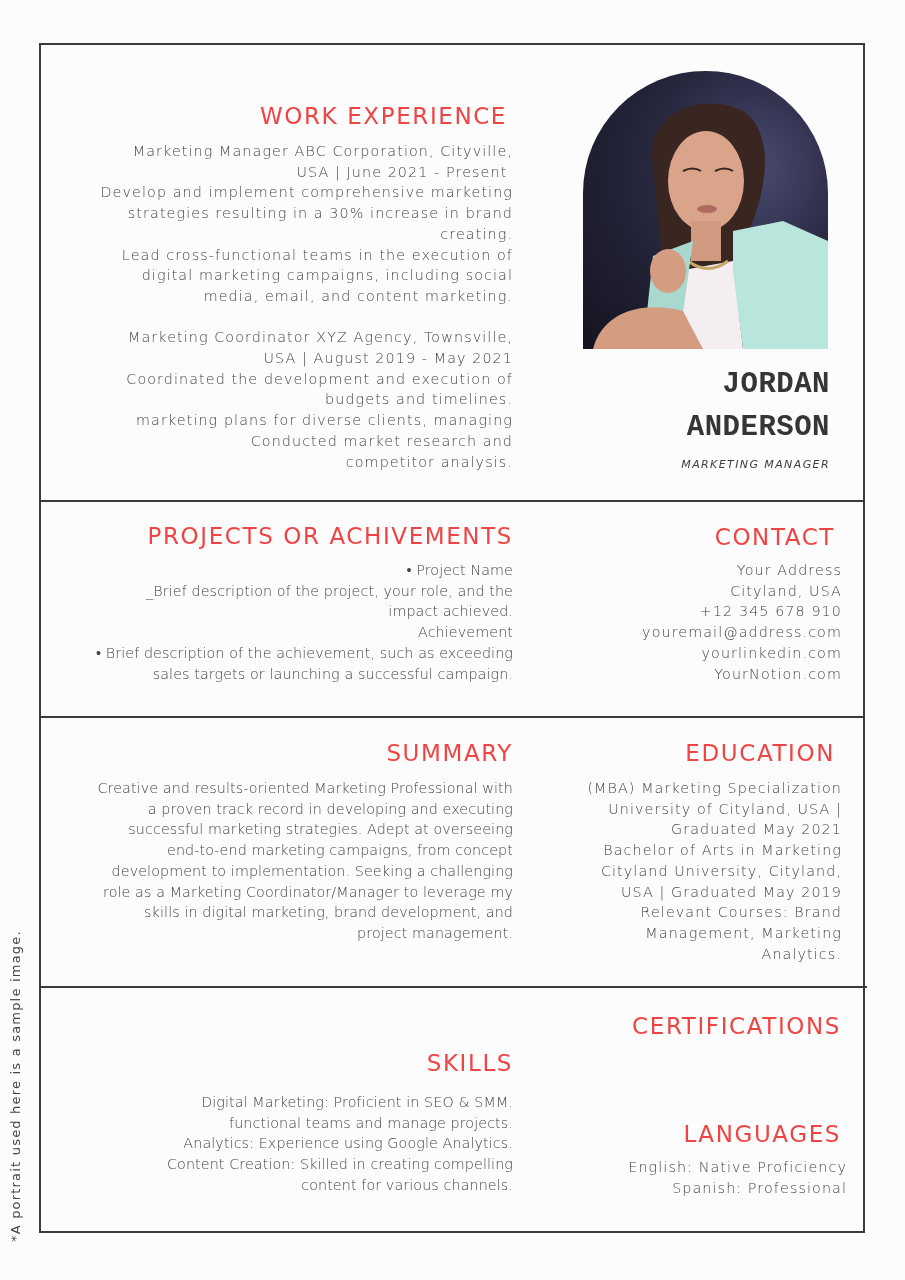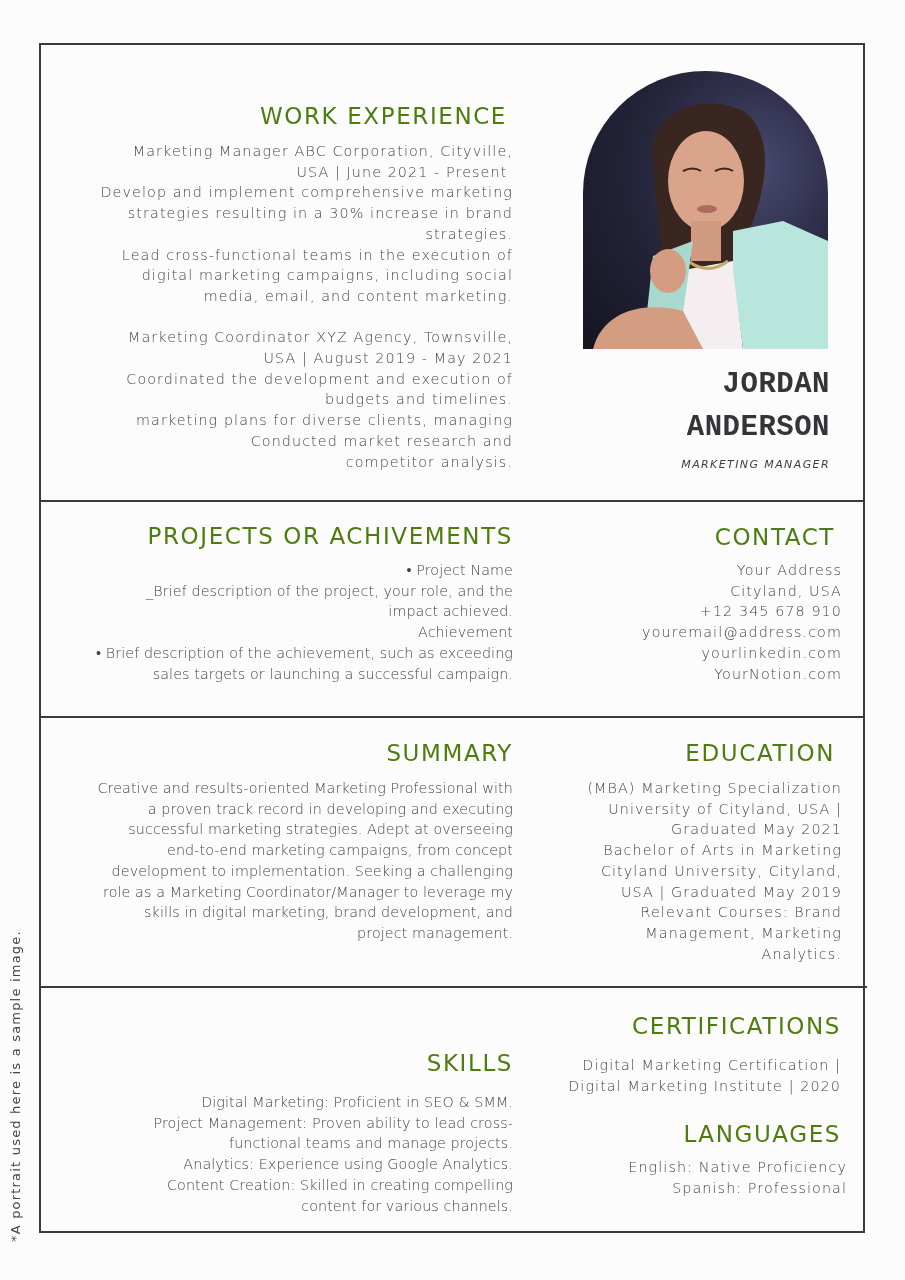--- a/index.html
+++ b/index.html
@@ -8,21 +8,21 @@
     font-family: "Liberation Sans", "DejaVu Sans", sans-serif; color:#3a3a3d;
   }
   .frame {
     position:absolute; left:39px; top:43px; width:826px; height:1190px;
     border:2px solid #3b3b3e; box-sizing:border-box;
   }
   .hline { position:absolute; left:39px; height:2px; background:#3b3b3e; }
   .sec { position:absolute; text-align:right; }
   .h {
     font-family: "DejaVu Sans", sans-serif; font-size:23px; letter-spacing:1.6px;
-    color:#4d7c0f; font-weight:normal; margin:0; line-height:30px; white-space:nowrap;
+    color:#ef4444; font-weight:normal; margin:0; line-height:30px; white-space:nowrap;
   }
   .body {
     font-family: "DejaVu Sans", sans-serif; font-size:14.3px; line-height:20.7px;
     color:#444448; font-weight:300;
   }
   .spaced { letter-spacing:1.1px; }
   .tight { letter-spacing:0.1px; }
   .line { display:block; white-space:nowrap; }
   .photo {
     position:absolute; left:583px; top:71px; width:245px; height:278px;
@@ -52,21 +52,21 @@
 <div class="hline" style="top:716px;width:826px;"></div>
 <div class="hline" style="top:986px;width:828px;"></div>
 
 <div class="sec" style="right:392px; top:101px;">
   <h2 class="h" style="margin-right:6px;">WORK EXPERIENCE</h2>
   <div class="body spaced" style="margin-top:10px;">
     <span class="line">Marketing Manager ABC Corporation, Cityville,</span>
     <span class="line" style="white-space:pre;">USA | June 2021 - Present </span>
     <span class="line">Develop and implement comprehensive marketing</span>
     <span class="line">strategies resulting in a 30% increase in brand</span>
-    <span class="line">strategies.</span>
+    <span class="line">creating.</span>
     <span class="line">Lead cross-functional teams in the execution of</span>
     <span class="line">digital marketing campaigns, including social</span>
     <span class="line">media, email, and content marketing.</span>
     <span class="line" style="height:20.7px;"></span>
     <span class="line">Marketing Coordinator XYZ Agency, Townsville,</span>
     <span class="line">USA | August 2019 - May 2021</span>
     <span class="line">Coordinated the development and execution of</span>
     <span class="line">budgets and timelines.</span>
     <span class="line">marketing plans for diverse clients, managing</span>
     <span class="line">Conducted market research and</span>
@@ -154,34 +154,29 @@
     <span class="line">Relevant Courses: Brand</span>
     <span class="line">Management, Marketing</span>
     <span class="line">Analytics.</span>
   </div>
 </div>
 
 <div class="sec" style="right:392px; top:1048px;">
   <h2 class="h">SKILLS</h2>
   <div class="body tight" style="margin-top:14px;">
     <span class="line">Digital Marketing: Proficient in SEO &amp; SMM.</span>
-    <span class="line">Project Management: Proven ability to lead cross-</span>
     <span class="line">functional teams and manage projects.</span>
     <span class="line">Analytics: Experience using Google Analytics.</span>
     <span class="line">Content Creation: Skilled in creating compelling</span>
     <span class="line">content for various channels.</span>
   </div>
 </div>
 
 <div class="sec" style="right:64px; top:1011px;">
   <h2 class="h">CERTIFICATIONS</h2>
-  <div class="body spaced" style="margin-top:14px;">
-    <span class="line">Digital Marketing Certification |</span>
-    <span class="line">Digital Marketing Institute | 2020</span>
-  </div>
 </div>
 
 <div class="sec" style="right:58px; top:1119px;">
   <h2 class="h" style="margin-right:6px;">LANGUAGES</h2>
   <div class="body spaced" style="margin-top:8px;">
     <span class="line">English: Native Proficiency</span>
     <span class="line">Spanish: Professional</span>
   </div>
 </div>
 

